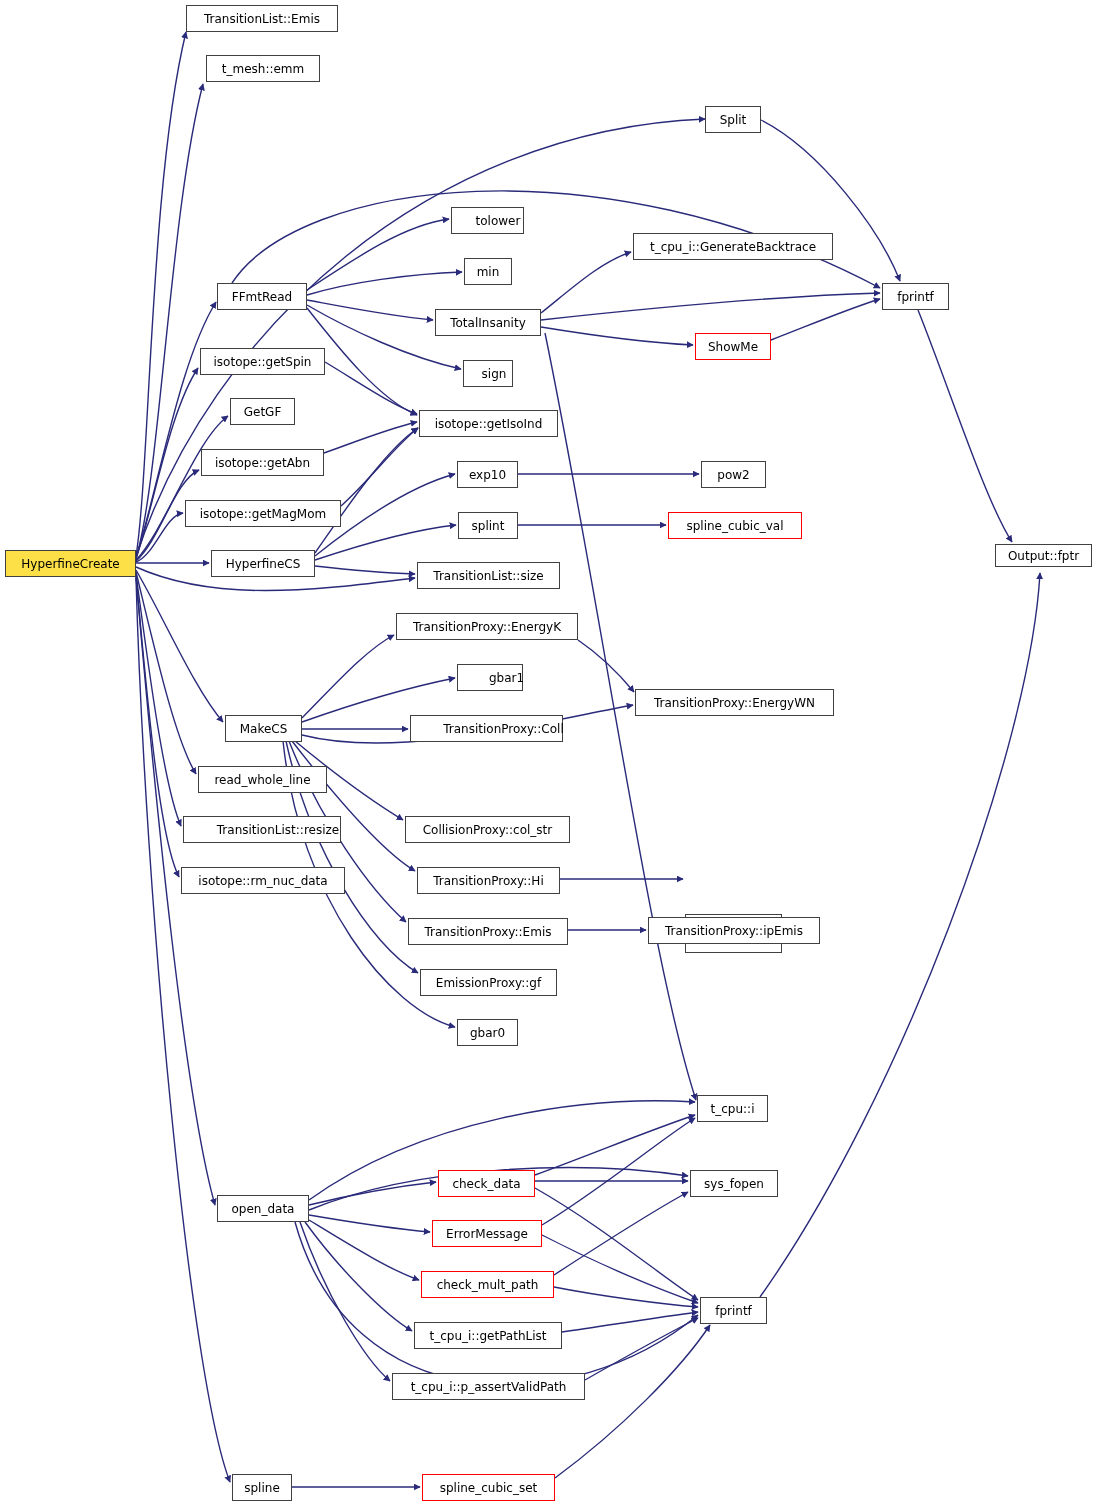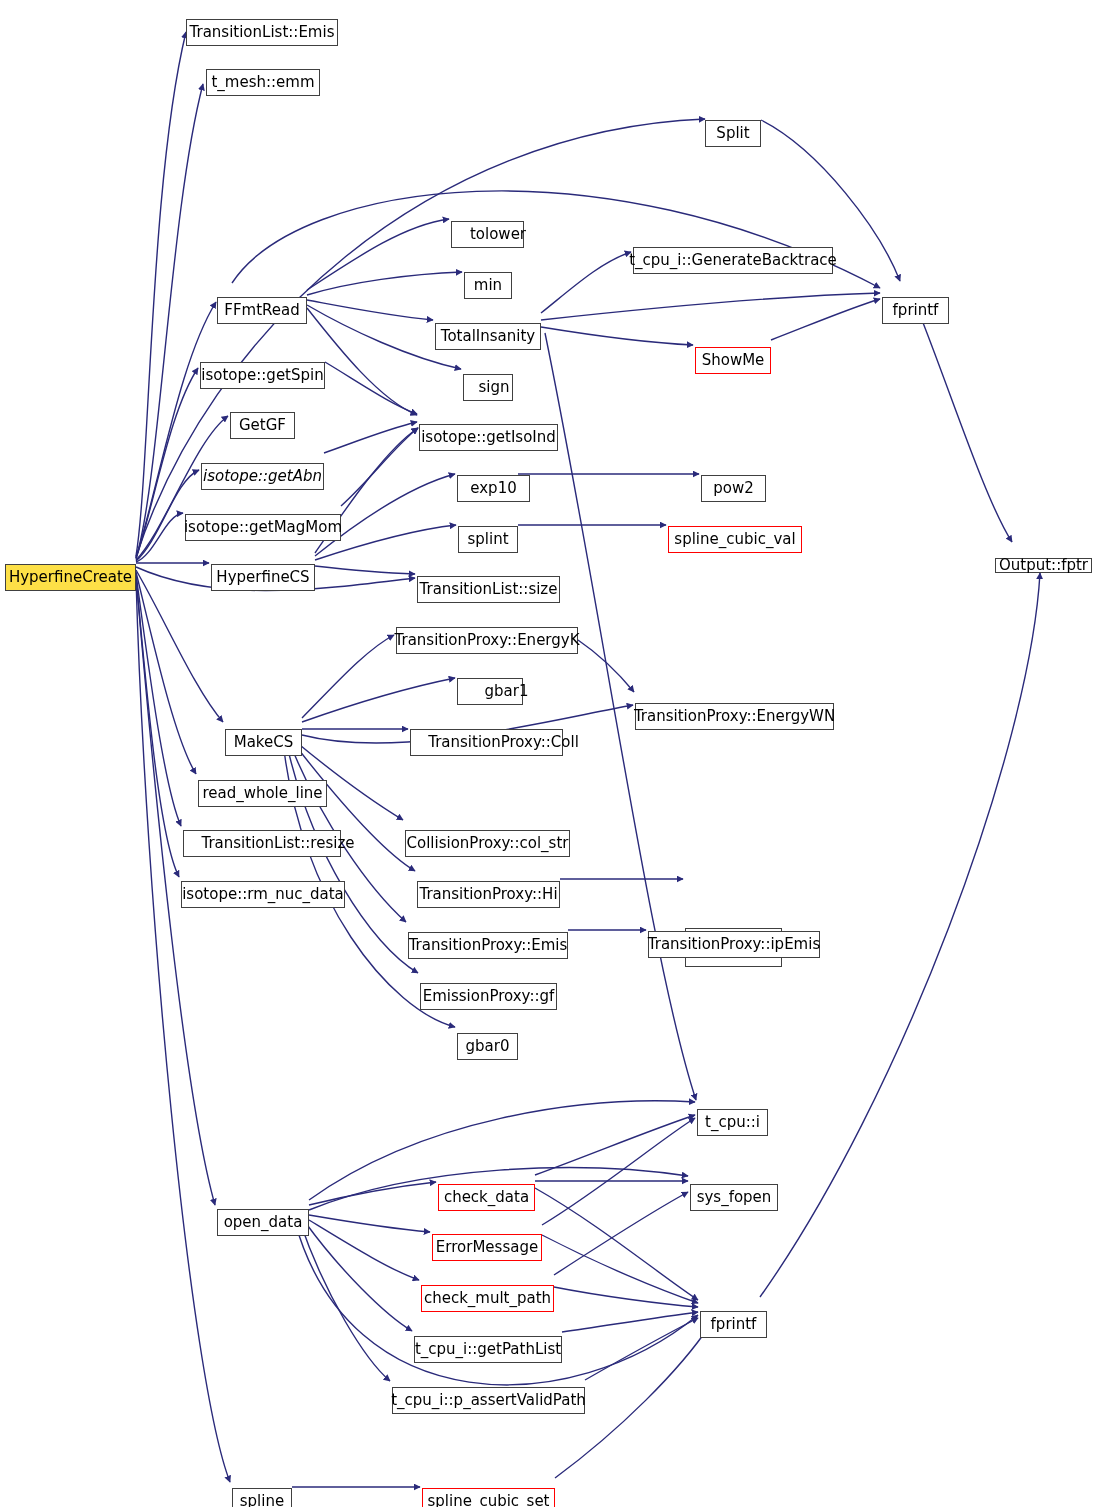--- a/index.html
+++ b/index.html
@@ -13,25 +13,24 @@
   #edges{position:absolute;left:0;top:0;width:1099px;height:1507px;}
   .node{
     position:absolute;
     box-sizing:border-box;
     display:flex;
     align-items:center;
     justify-content:center;
     background:#ffffff;
     border:1px solid #404040;
     color:#000000;
-    font-size:15px;
+    font-size:12px;
     line-height:1;
     white-space:nowrap;
     letter-spacing:0px;
-    margin-top:14px;
   }
   .node.red{border-color:#ff0000;}
   .node.root{background:#fde047;border-color:#404040;}
 </style>
 </head>
 <body>
 
 <div id="canvas">
   <svg id="edges" viewBox="0 0 1099 1507" xmlns="http://www.w3.org/2000/svg">
     <defs>
@@ -120,29 +119,29 @@
       <div class="node" style="left: 633px; top: 233px; width: 200px; height: 27px;">t_cpu_i::GenerateBacktrace</div>
       <div class="node" style="left: 464px; top: 258px; width: 48px; height: 27px;">min</div>
       <div class="node" style="left: 217px; top: 283px; width: 90px; height: 27px;">FFmtRead</div>
       <div class="node" style="left: 882px; top: 283px; width: 67px; height: 27px;">fprintf</div>
       <div class="node" style="left: 435px; top: 309px; width: 106px; height: 27px;">TotalInsanity</div>
       <div class="node red" style="left: 695px; top: 333px; width: 76px; height: 27px;">ShowMe</div>
       <div class="node" style="left: 200px; top: 348px; width: 125px; height: 27px;">isotope::getSpin</div>
       <div class="node" style="left: 463px; top: 360px; width: 50px; height: 27px; padding-left: 12px;">sign</div>
       <div class="node" style="left: 230px; top: 398px; width: 65px; height: 27px;">GetGF</div>
       <div class="node" style="left: 419px; top: 410px; width: 139px; height: 27px;">isotope::getIsoInd</div>
-      <div class="node" style="left: 201px; top: 449px; width: 123px; height: 27px; font-style: italic;">isotope::getAbn</div>
-      <div class="node" style="left: 457px; top: 461px; width: 73px; height: 27px;">exp10</div>
+      <div class="node" style="left: 201px; top: 449px; width: 123px; height: 27px;">isotope::getAbn</div>
+      <div class="node" style="left: 457px; top: 461px; width: 61px; height: 27px;">exp10</div>
       <div class="node" style="left: 701px; top: 461px; width: 65px; height: 27px;">pow2</div>
       <div class="node" style="left: 185px; top: 500px; width: 156px; height: 27px;">isotope::getMagMom</div>
       <div class="node" style="left: 458px; top: 512px; width: 60px; height: 27px;">splint</div>
       <div class="node red" style="left: 668px; top: 512px; width: 134px; height: 27px;">spline_cubic_val</div>
       <div class="node root" style="left: 5px; top: 550px; width: 131px; height: 27px;">HyperfineCreate</div>
       <div class="node" style="left: 211px; top: 550px; width: 104px; height: 27px;">HyperfineCS</div>
-      <div class="node" style="left: 995px; top: 544px; width: 97px; height: 15px;">Output::fptr</div>
+      <div class="node" style="left: 995px; top: 544px; width: 97px; height: 23px;">Output::fptr</div>
       <div class="node" style="left: 417px; top: 562px; width: 143px; height: 27px;">TransitionList::size</div>
       <div class="node" style="left: 396px; top: 613px; width: 182px; height: 27px;">TransitionProxy::EnergyK</div>
       <div class="node" style="left: 457px; top: 664px; width: 66px; height: 27px; padding-left: 33px;">gbar1</div>
       <div class="node" style="left: 635px; top: 689px; width: 199px; height: 27px;">TransitionProxy::EnergyWN</div>
       <div class="node" style="left: 225px; top: 715px; width: 77px; height: 27px;">MakeCS</div>
       <div class="node" style="left: 410px; top: 715px; width: 153px; height: 27px; padding-left: 34px;">TransitionProxy::Coll</div>
       <div class="node" style="left: 198px; top: 766px; width: 129px; height: 27px;">read_whole_line</div>
       <div class="node" style="left: 183px; top: 816px; width: 158px; height: 27px; padding-left: 32px;">TransitionList::resize</div>
       <div class="node" style="left: 405px; top: 816px; width: 165px; height: 27px;">CollisionProxy::col_str</div>
       <div class="node" style="left: 181px; top: 867px; width: 164px; height: 27px;">isotope::rm_nuc_data</div>

